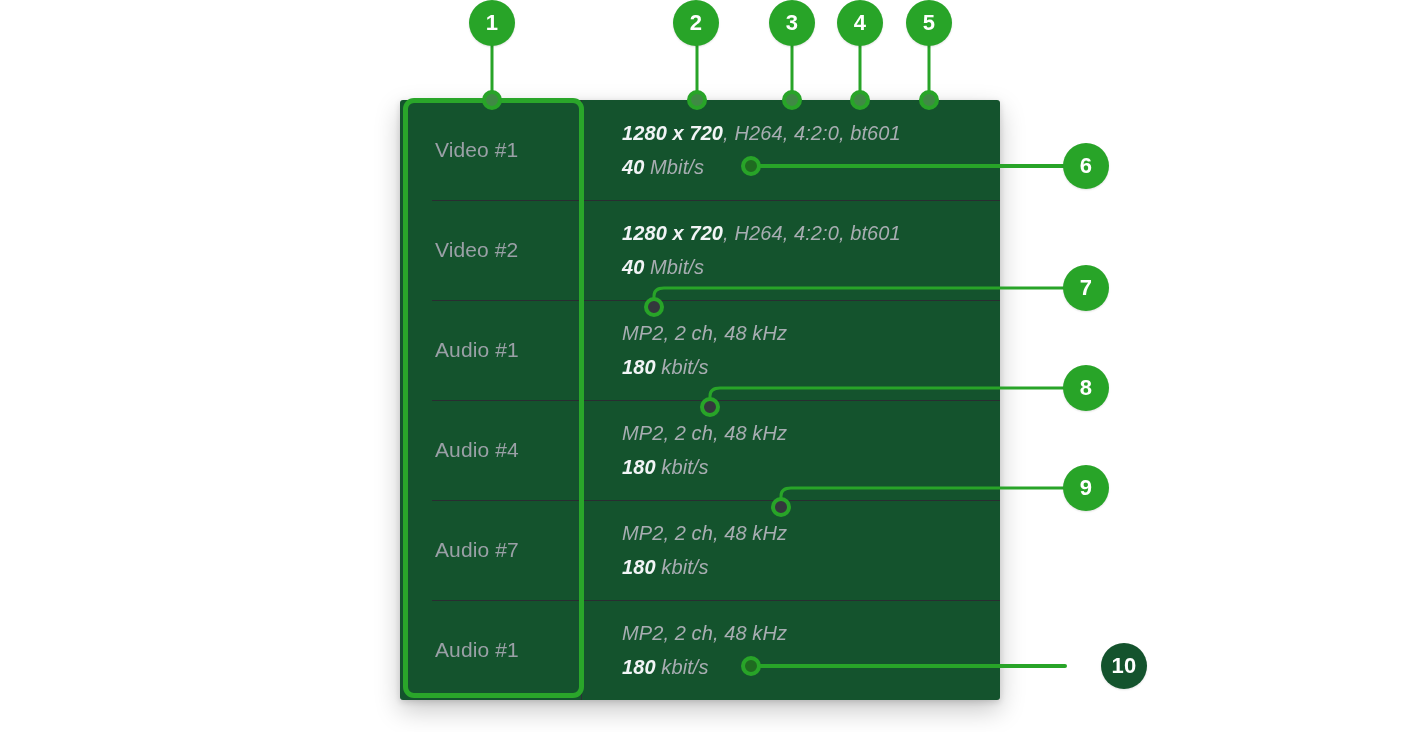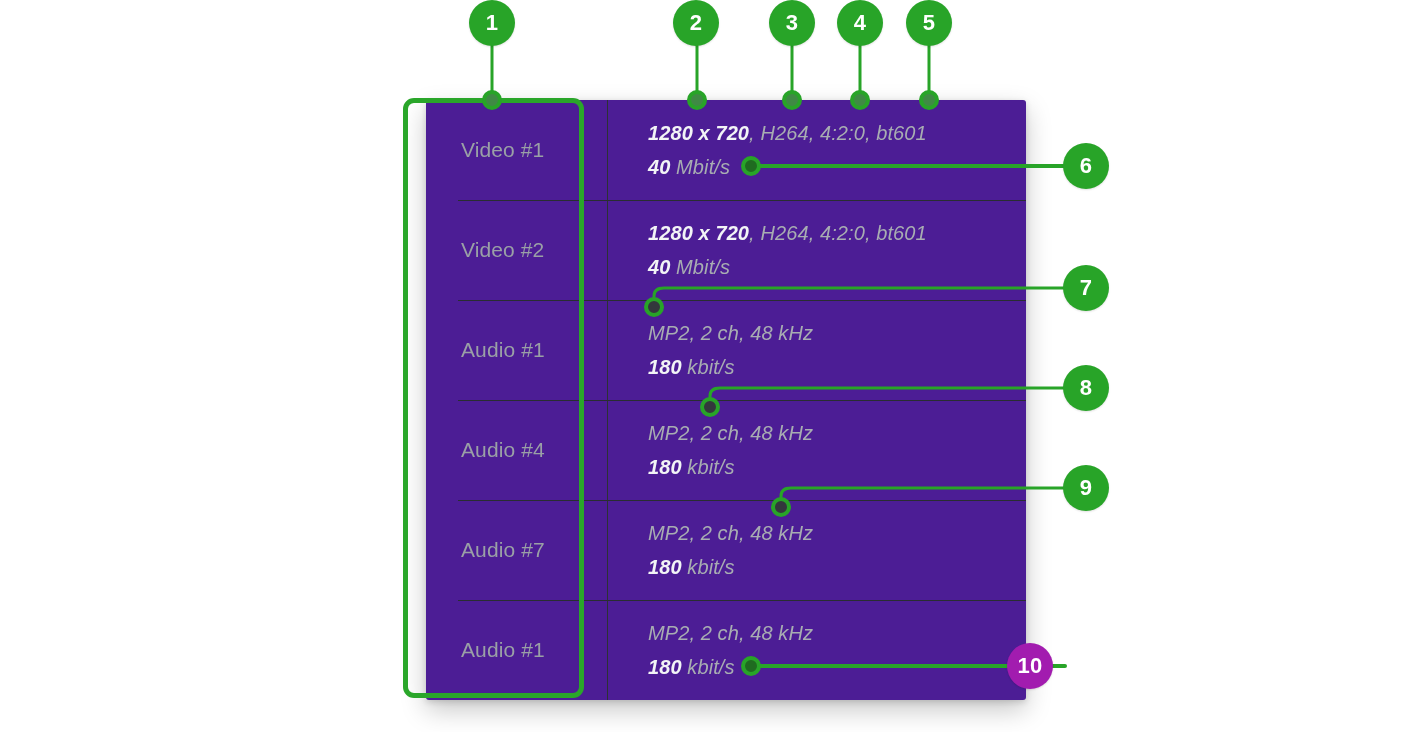--- a/index.html
+++ b/index.html
@@ -19,25 +19,25 @@
   #stage {
     position: absolute;
     left: 0; top: 0;
     width: 1410px;
     height: 732px;
   }
 
   
   #panel {
     position: absolute;
-    left: 426px;
+    left: 400px;
     top: 100px;
     width: 600px;
     height: 600px;
-    background: #4c1d95;
+    background: #14532d;
     border-radius: 3px;
     box-shadow: 0 10px 26px rgba(0,0,0,0.22), 0 2px 6px rgba(0,0,0,0.14);
     overflow: hidden;
   }
 
   .row {
     position: absolute;
     left: 0;
     width: 600px;
     height: 100px;
@@ -246,16 +246,16 @@
   <div id="badges-container">
       <div class="badge" style="left: 492px; top: 23px; background: rgb(40, 164, 40);">1</div>
       <div class="badge" style="left: 696px; top: 23px; background: rgb(40, 164, 40);">2</div>
       <div class="badge" style="left: 792px; top: 23px; background: rgb(40, 164, 40);">3</div>
       <div class="badge" style="left: 860px; top: 23px; background: rgb(40, 164, 40);">4</div>
       <div class="badge" style="left: 929px; top: 23px; background: rgb(40, 164, 40);">5</div>
       <div class="badge" style="left: 1086px; top: 166px; background: rgb(40, 164, 40);">6</div>
       <div class="badge" style="left: 1086px; top: 288px; background: rgb(40, 164, 40);">7</div>
       <div class="badge" style="left: 1086px; top: 388px; background: rgb(40, 164, 40);">8</div>
       <div class="badge" style="left: 1086px; top: 488px; background: rgb(40, 164, 40);">9</div>
-      <div class="badge" style="left: 1030px; top: 666px; background: #a21caf;">10</div>
+      <div class="badge" style="left: 1124px; top: 666px; background: #14532d;">10</div>
     </div>
 
 </div>
 
 </body></html>

